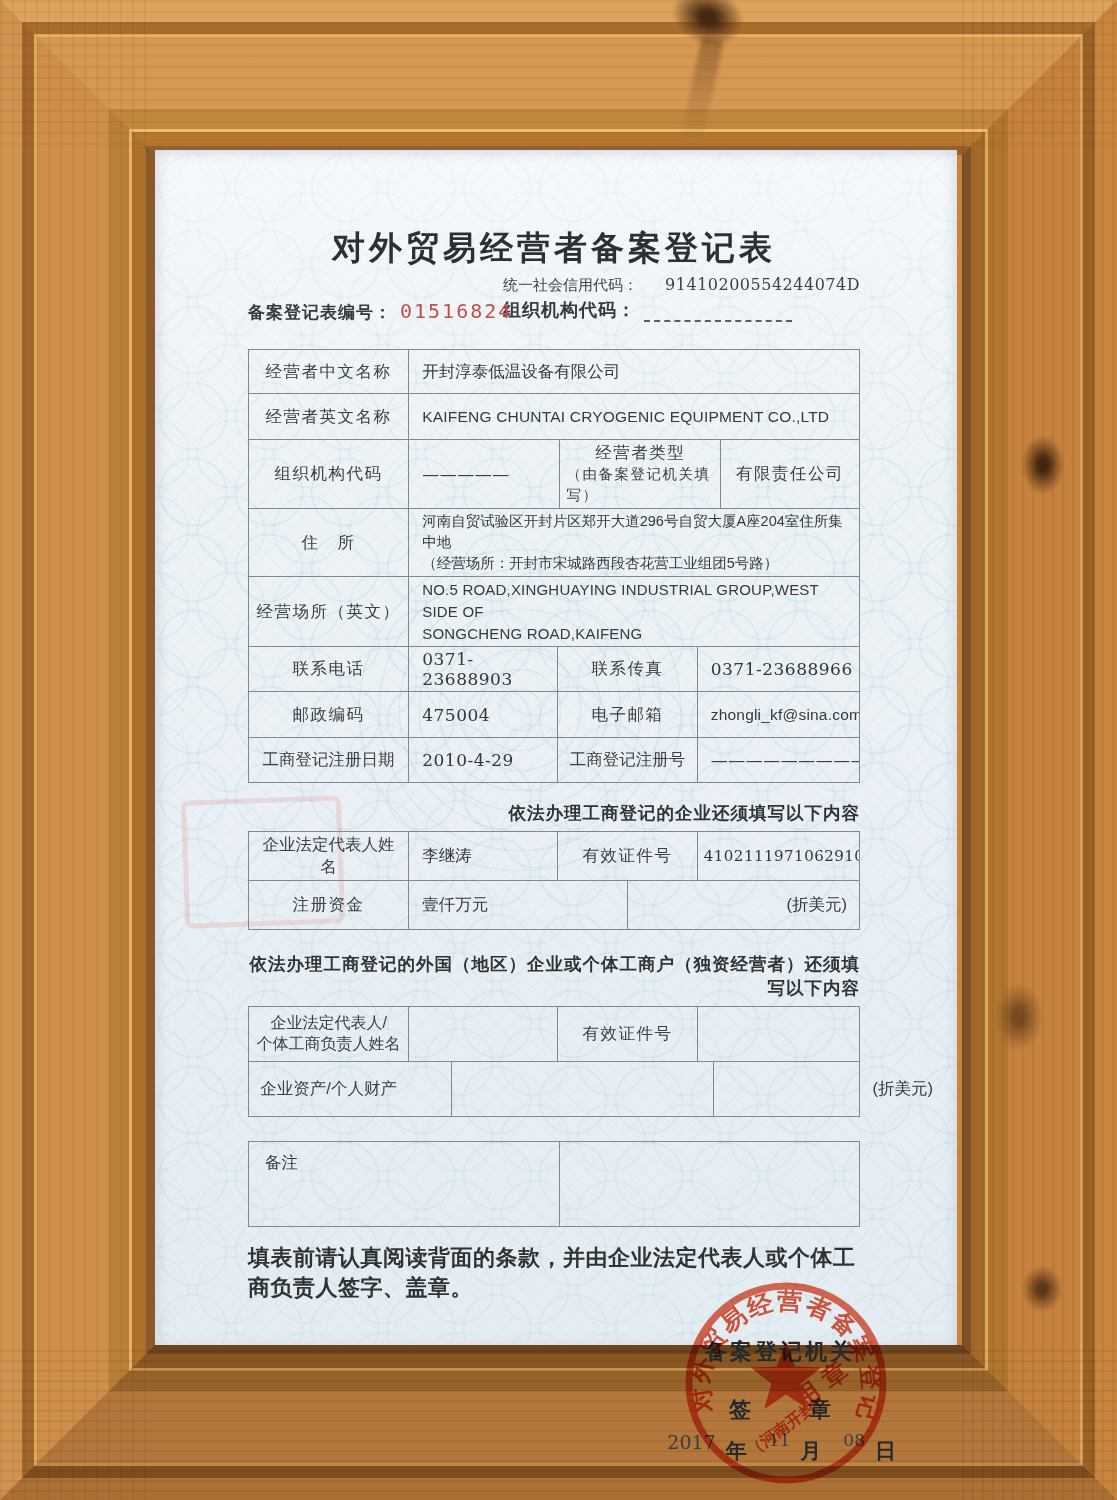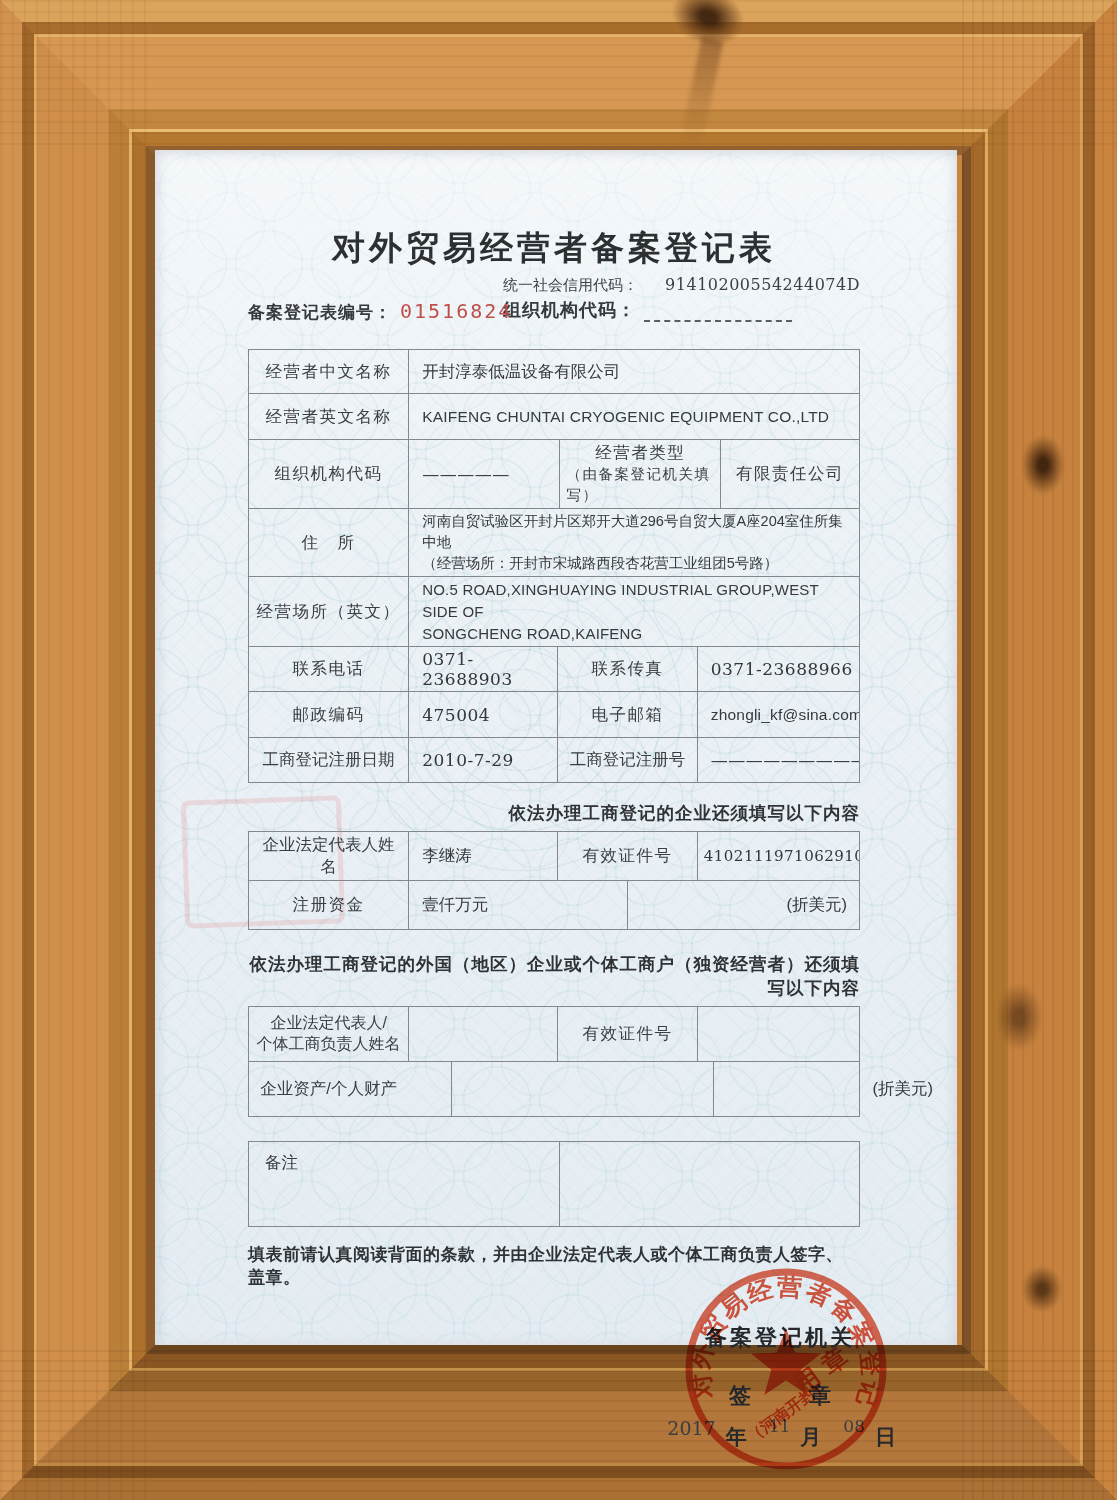--- a/index.html
+++ b/index.html
@@ -71,21 +71,21 @@
   .stack{flex-direction:column;justify-content:center;align-items:flex-start;}
   .stack.ctr{align-items:center;text-align:left;}
   .cols-2{grid-template-columns:26.1% 73.9%;}
   .cols-4{grid-template-columns:26.1% 24.4% 22.9% 26.6%;}
   .cols-4a{grid-template-columns:26.1% 24.8% 26.3% 22.8%;}
   .cols-3{grid-template-columns:26.1% 35.9% 38%;}
   .cols-rem{grid-template-columns:50.8% 49.2%;}
   .heading{font-size:17.5px;font-weight:700;letter-spacing:1px;margin-top:18px;color:#303336;text-align:right;}
   .note-cell{justify-content:flex-end;padding-right:12px;}
   .rem-label{align-items:flex-start;padding:10px 0 0 16px;}
-  .footer-note{font-size:17px;font-weight:600;letter-spacing:.5px;margin-top:16px;color:#303336;}
+  .footer-note{font-size:22px;font-weight:600;letter-spacing:.5px;margin-top:16px;color:#303336;}
   
   .sign-area{position:relative;height:152px;margin-top:2px;}
   .authority{position:absolute;right:-28px;top:32px;width:216px;text-align:center;color:#26292c;z-index:1;}
   .authority .l1{font-size:22px;font-weight:700;letter-spacing:3px;}
   .authority .l2{font-size:22px;font-weight:700;letter-spacing:18px;margin-top:28px;padding-left:18px;}
   .stamp-wrap{position:absolute;right:-34px;top:-30px;width:216px;height:216px;z-index:2;
     mix-blend-mode:multiply;opacity:.92;}
   .date-row{position:absolute;right:-36px;bottom:-8px;display:flex;align-items:flex-end;z-index:1;}
   .date-row .dnum{font-family:"DejaVu Serif",serif;font-size:19px;color:#3a3d41;margin:0 10px 12px 0;}
   .date-row .dnum.sm{font-size:17px;margin-bottom:15px;}
@@ -172,21 +172,21 @@
           <div class="td val num">0371-23688966</div>
         </div>
         <div class="tr cols-4" style="min-height:45px;">
           <div class="td lab">邮政编码</div>
           <div class="td val num">475004</div>
           <div class="td lab">电子邮箱</div>
           <div class="td val eng">zhongli_kf@sina.com</div>
         </div>
         <div class="tr cols-4" style="min-height:44px;">
           <div class="td lab" style="letter-spacing:0;">工商登记注册日期</div>
-          <div class="td val num">2010-7-29</div>
+          <div class="td val num">2010-4-29</div>
           <div class="td lab" style="letter-spacing:0;">工商登记注册号</div>
           <div class="td val num">——————————</div>
         </div>
       </div>
 
       <div class="heading">依法办理工商登记的企业还须填写以下内容</div>
       <div class="tbl" style="margin-top:6px;">
         <div class="tr cols-4" style="min-height:46px;">
           <div class="td lab" style="letter-spacing:0;">企业法定代表人姓名</div>
           <div class="td val">李继涛</div>

